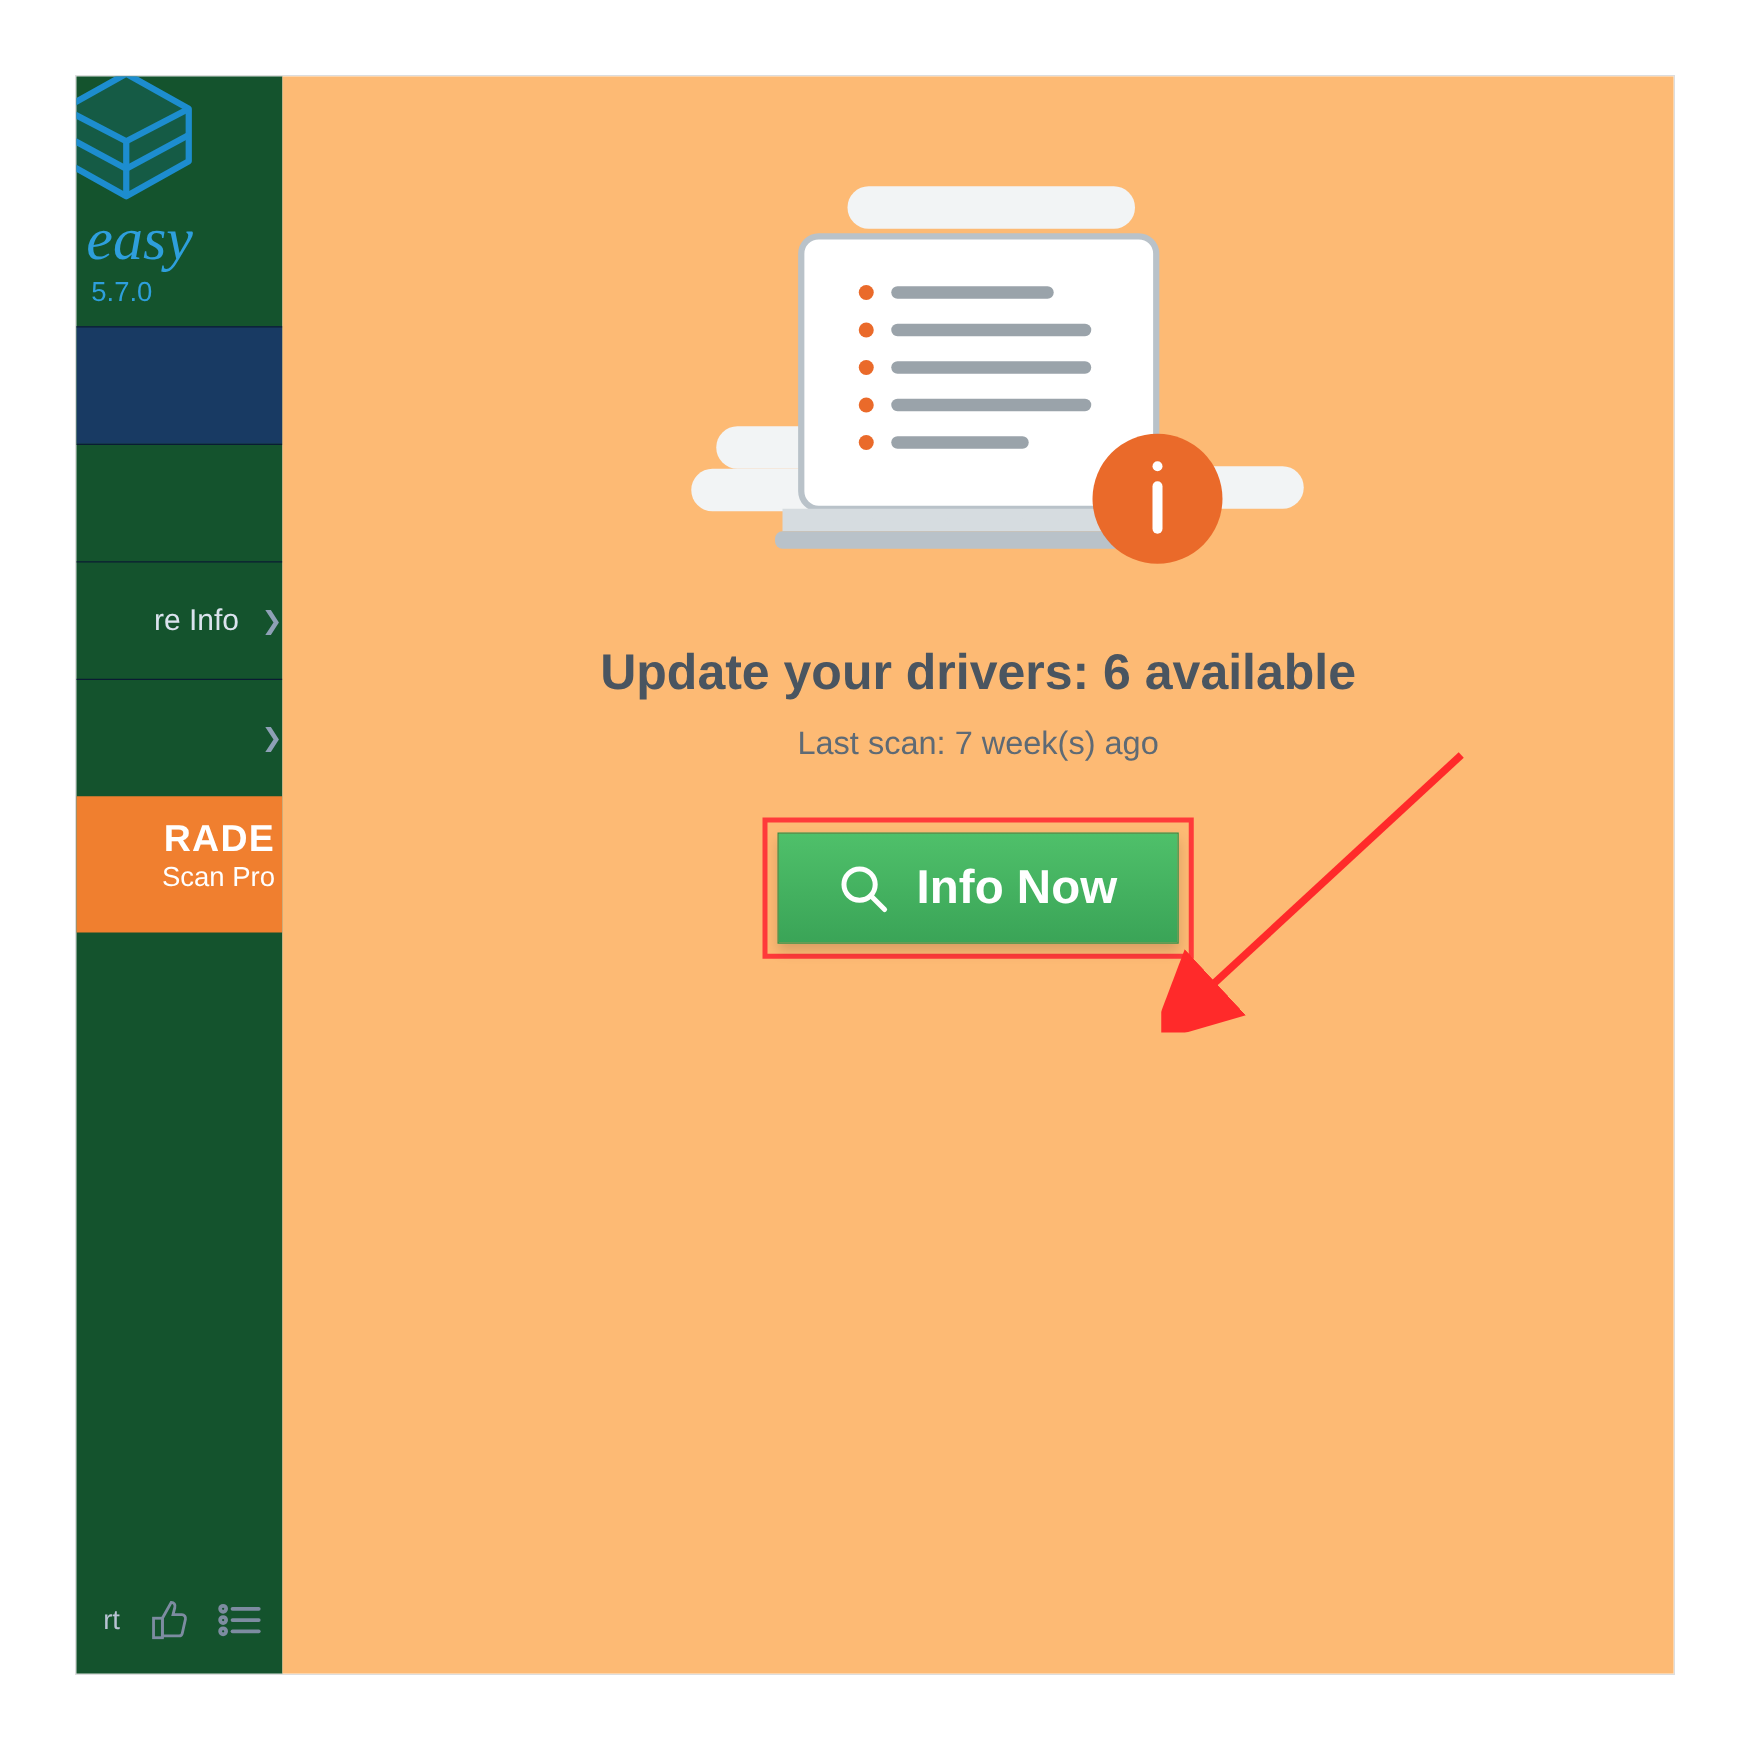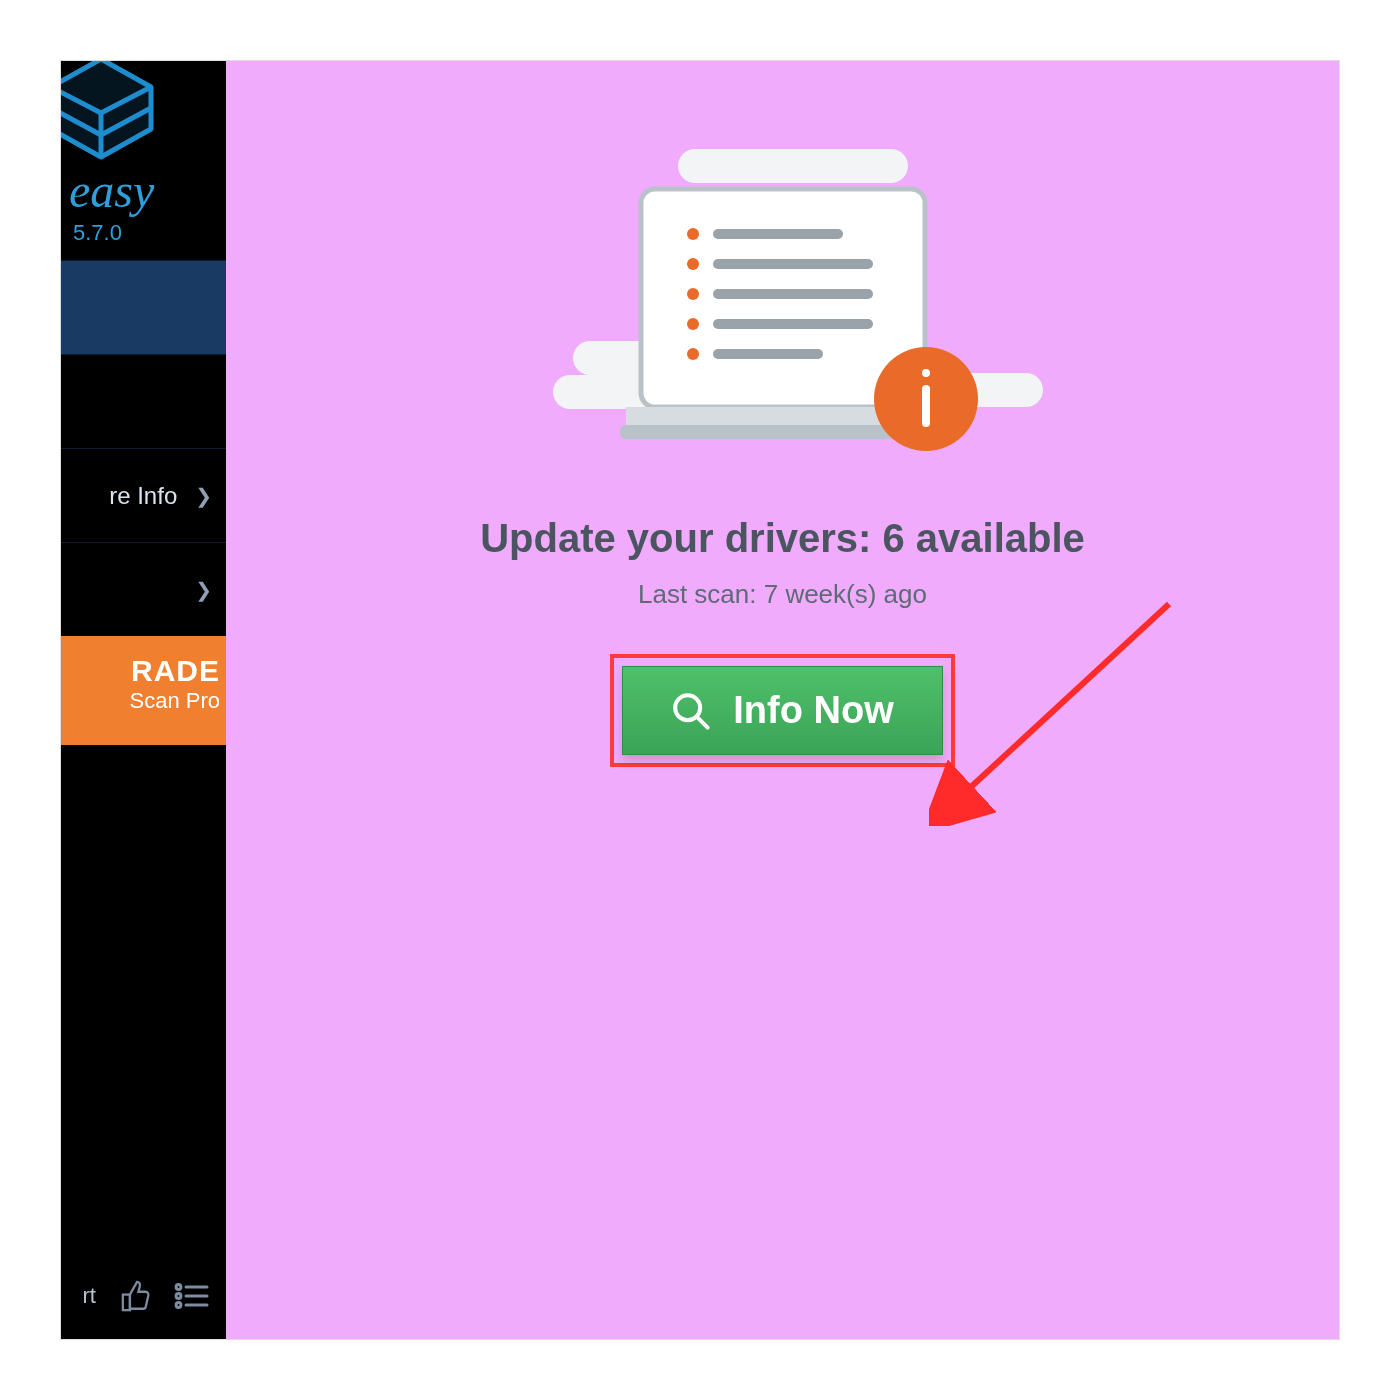--- a/index.html
+++ b/index.html
@@ -1,33 +1,33 @@
 <!DOCTYPE html>
 <html><head>
   <meta charset="utf-8">
   <style>
     * { margin:0; padding:0; box-sizing:border-box; font-family:"Segoe UI", Arial, sans-serif; }
     body { width:1400px; height:1400px; background:#fff; }
     .window { width:1280px; height:1280px; margin:60px auto; border:1px solid #ddd; background:#fff; display:flex; position:relative; overflow:hidden; }
     
-    .sidebar { width:165px; flex:none; background:#000000; color:#fff; display:flex; flex-direction:column; overflow:hidden; }
+    .sidebar { width:165px; flex:none; background:#14532d; color:#fff; display:flex; flex-direction:column; overflow:hidden; }
     .brand-area { padding:0 0 14px 0; text-align:left; }
     .brand-logo { margin:-8px 0 0 -20px; }
     .brand-name { font-family:"Segoe Script","Brush Script MT",cursive; font-size:48px; color:#2e9fdc; font-style:italic; margin-left:8px; line-height:1; }
     .brand-version { font-size:22px; color:#2e9fdc; margin:5px 0 0 12px; }
-    .nav-item { height:94px; display:flex; align-items:center; justify-content:flex-end; padding-right:14px; border-top:1px solid #0a1c33; font-size:24px; color:#dbe3ee; position:relative; }
+    .nav-item { height:94px; display:flex; align-items:center; justify-content:flex-end; padding-right:0; border-top:1px solid #0a1c33; font-size:24px; color:#dbe3ee; position:relative; }
     .nav-item.active { background:#183a63; }
     .nav-chevron { font-size:20px; color:#8ea0b6; margin-left:18px; }
     .upgrade-box { background:#f07f2f; color:#fff; padding:18px 6px 31px 0; text-align:right; margin-right:0; }
     .upgrade-title { font-size:30px; font-weight:700; letter-spacing:1px; }
     .upgrade-sub { font-size:22px; }
     .sidebar-spacer { flex:1; }
     .sidebar-footer { display:flex; align-items:center; justify-content:flex-end; gap:20px; padding:18px 16px 24px 0; color:#7d8ca1; }
     .footer-text { font-size:22px; color:#b8c3d3; margin-right:4px; }
-    .main { flex:1; background:#f0abfc; display:flex; flex-direction:column; align-items:center; padding-top:80px; position:relative; }
+    .main { flex:1; background:#fdba74; display:flex; flex-direction:column; align-items:center; padding-top:80px; position:relative; }
     .illus { width:530px; height:370px; position:relative; }
     .heading { font-size:40px; font-weight:700; color:#4a5560; margin-top:5px; }
     .subheading { font-size:26px; color:#5e6a75; margin-top:18px; }
     .scan-btn-wrap { margin-top:44px; padding:8px; border:4px solid #ff3a3a; display:inline-block; }
     .scan-btn { background:linear-gradient(#4fc06a,#3aa457); border:1px solid #2f8d46; color:#fff; font-size:38px; font-weight:600; padding:22px 48px; display:flex; align-items:center; gap:22px; box-shadow:0 6px 10px rgba(0,0,0,.15); cursor:pointer; }
     .arrow { position:absolute; right:160px; top:535px; pointer-events:none; }
   </style>
 </head>
 <body>
 

